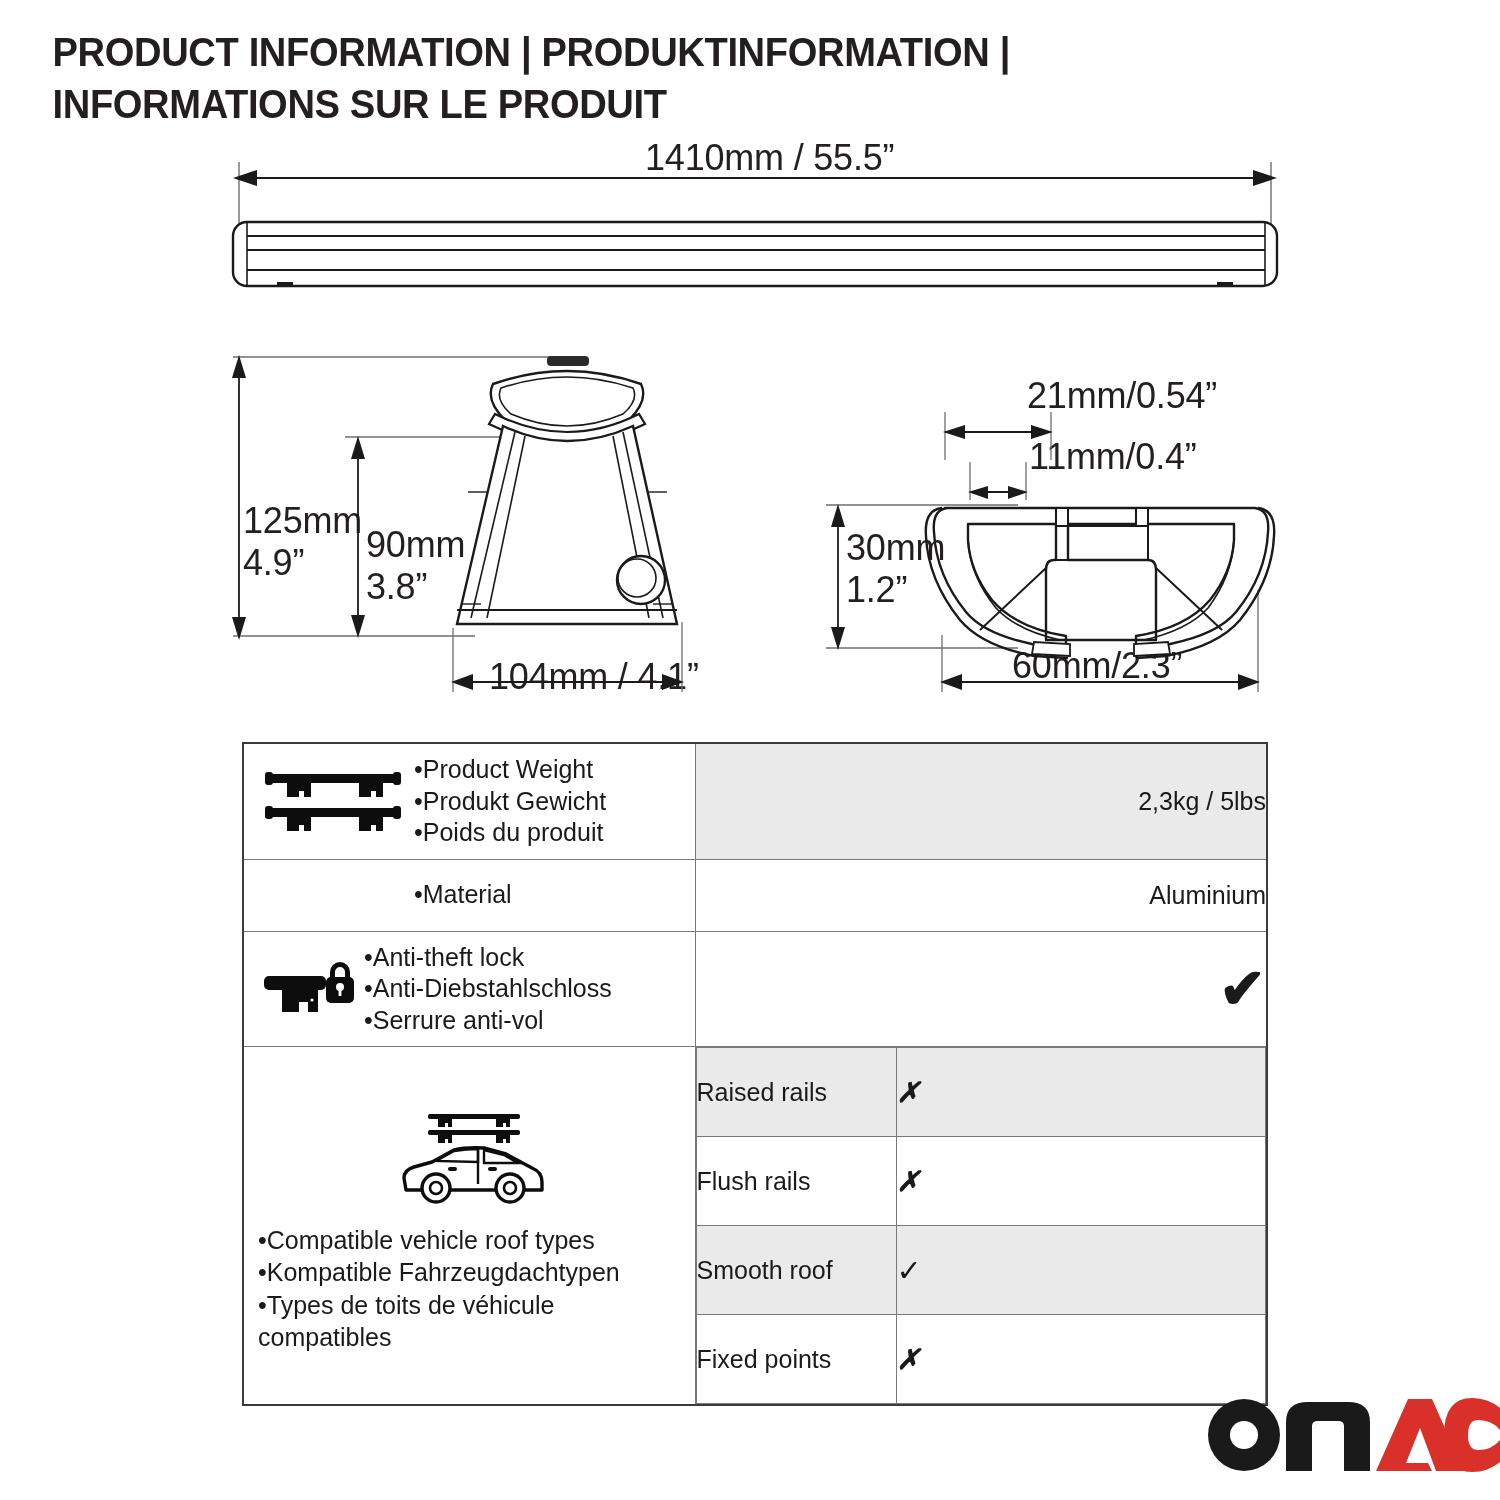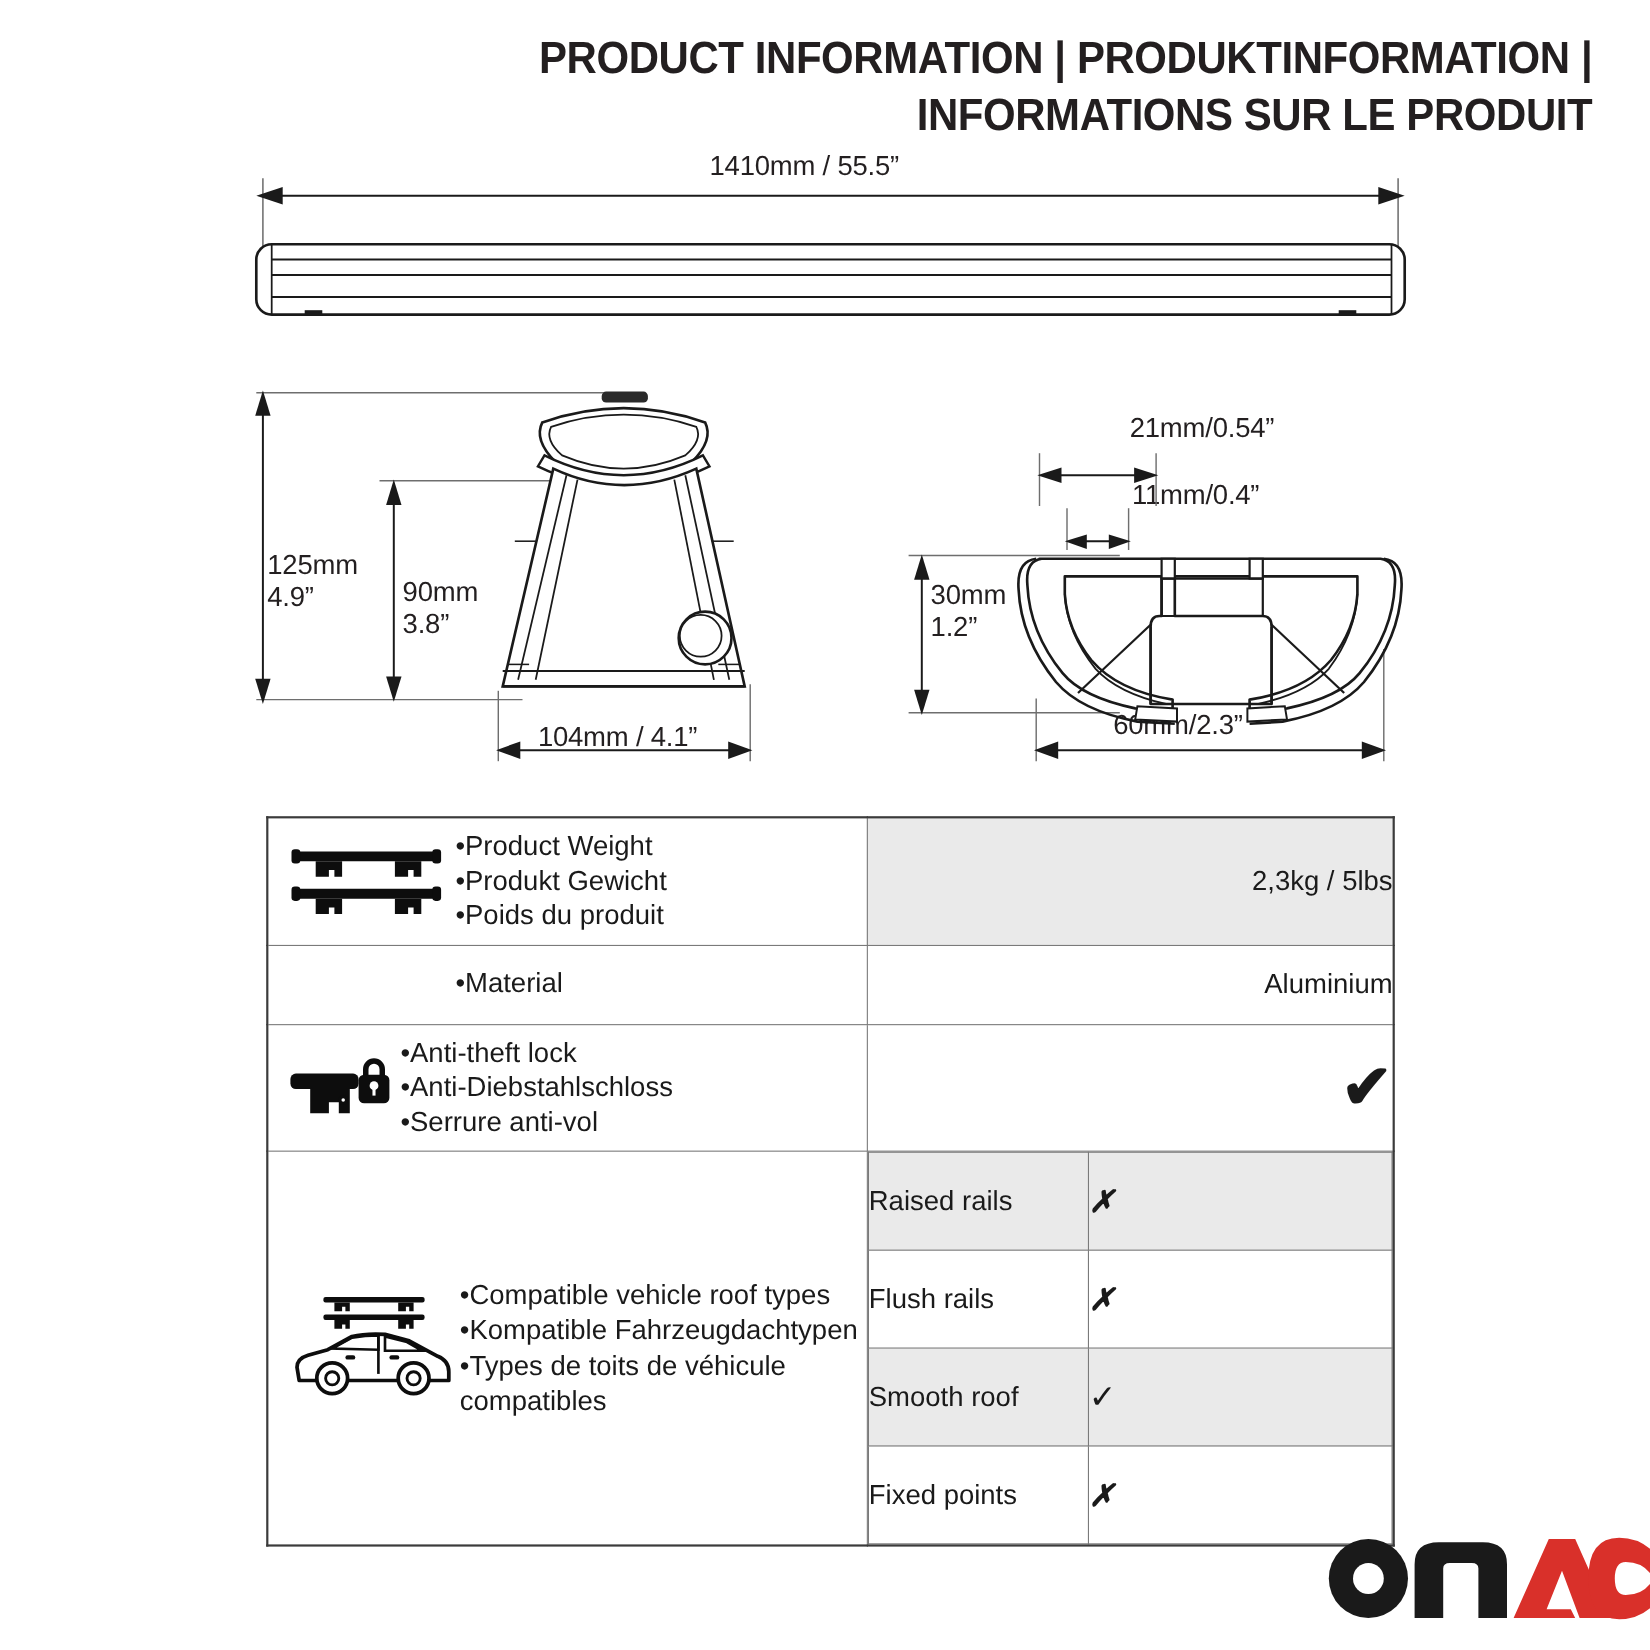--- a/index.html
+++ b/index.html
@@ -15,37 +15,37 @@
     position: relative;
     width: 1500px; height: 1500px;
     background: #ffffff;
   }
 
   
   #title-block {
     position: absolute;
     left: 0; top: 26px;
     width: 1500px;
-    text-align: right;
+    text-align: left;
   }
   #title-block .line {
     font-weight: bold;
     font-size: 41px;
     letter-spacing: -0.4px;
     line-height: 1.28;
     color: #231f20;
     font-stretch: condensed;
     transform: scaleX(0.93);
   }
 
   
   .abs { position: absolute; }
   .dimtext {
     position: absolute;
-    font-size: 25px;
+    font-size: 36px;
     color: #231f20;
     white-space: pre;
     line-height: 1.16;
     letter-spacing: -0.2px;
   }
   svg { display: block; overflow: visible; }
 
   
   #spec-table {
     position: absolute;
@@ -84,21 +84,21 @@
     padding: 0 0 0 22px;
     font-size: 25px;
     border-right: 1px solid #7a7a7a;
   }
   .sub-table tr td:last-child { padding: 0 0 0 18px; font-size: 27px; }
   .sub-table tr + tr td { border-top: 1px solid #7a7a7a; }
   .mark-yes { font-size: 30px; }
   .mark-no  { font-size: 28px; font-weight: bold; font-style: italic; }
 
   .roof-label-cell { padding: 8px 8px 8px 14px !important; }
-  .roof-label-inner { display: flex; flex-direction: row; align-items: flex-start; }
+  .roof-label-inner { display: flex; flex-direction: column; align-items: flex-start; }
   .roof-car-icon { align-self: center; margin: 8px 0 14px 0; }
   .roof-label-text div { line-height: 1.3; white-space: nowrap; }
 
   
   #logo {
     position: absolute;
     right: 0px; bottom: 26px;
     display: flex; align-items: flex-end;
   }
 </style>

